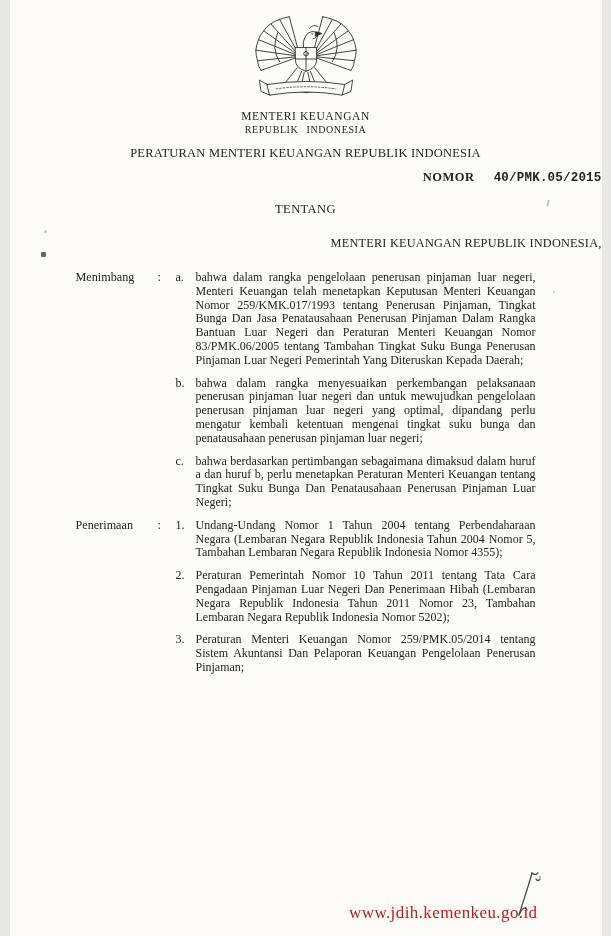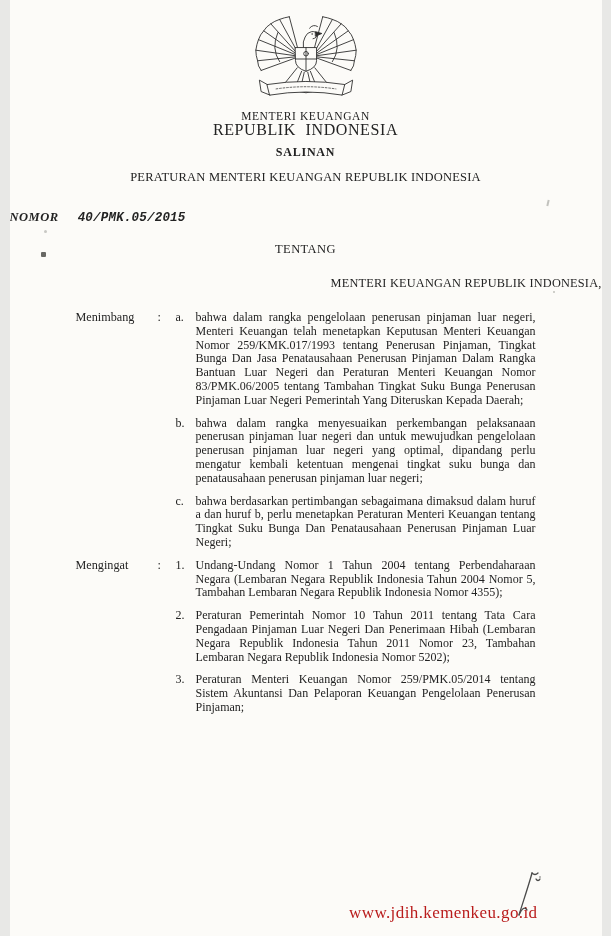--- a/index.html
+++ b/index.html
@@ -19,44 +19,43 @@
   .emblem-wrap svg { display: inline-block; }
 
   .lh1 {
     margin-top: 3px;
     font-size: 11.5px;
     letter-spacing: 0.6px;
     line-height: 13px;
     text-align: center;
   }
   .lh2 {
-    font-size: 16px;
+    font-size: 10px;
     letter-spacing: 0.6px;
     word-spacing: 5px;
     line-height: 13px;
     text-align: center;
   }
   .salinan {
     margin-top: 9px;
     font-size: 12px;
     font-weight: bold;
     letter-spacing: 0.8px;
     text-align: center;
   }
   .reg-title {
     margin-top: 10px;
     font-size: 12.5px;
     letter-spacing: 0.2px;
     text-align: center;
   }
   .nomor-line {
-    margin-top: 25px;
-    text-align: left;
-    font-size: 12.5px;
-    font-style: italic;
+    margin-top: 9px;
+    text-align: right;
+    font-size: 12.5px;
   }
   .nomor-label { font-weight: bold; letter-spacing: 0.5px; }
   .nomor-value {
     font-family: "Liberation Mono", "DejaVu Sans Mono", monospace;
     font-size: 12.5px;
     font-weight: 600;
     margin-left: 16px;
     letter-spacing: 0.2px;
   }
   .tentang {
@@ -170,21 +169,20 @@
       <path d="M34 80 l-2 3 M34 80 l2 3 M86 80 l-2 3 M86 80 l2 3"></path>
 
       <path d="M16 79 Q60 72 104 79 L101 91 Q60 84 19 91 Z" fill="#fcfbf8"></path>
       <path d="M16 79 L7 74 L9 87 L19 91 M104 79 L113 74 L111 87 L101 91"></path>
       <path d="M26 84 Q60 79 94 84" stroke-dasharray="2 2" stroke-width="0.8"></path>
     </svg>
     <div class="lh1">MENTERI KEUANGAN</div>
     <div class="lh2">REPUBLIK INDONESIA</div>
   </div>
 
-  <div class="salinan">SALINAN</div>
 
   <div class="reg-title">PERATURAN MENTERI KEUANGAN REPUBLIK INDONESIA</div>
 
   <div class="nomor-line">
     <span class="nomor-label">NOMOR</span>
     <span class="nomor-value">40/PMK.05/2015</span>
   </div>
 
   <div class="tentang">TENTANG</div>
 
@@ -207,21 +205,21 @@
           <div class="ctext">bahwa dalam rangka menyesuaikan perkembangan pelaksanaan penerusan pinjaman luar negeri dan untuk mewujudkan pengelolaan penerusan pinjaman luar negeri yang optimal, dipandang perlu mengatur kembali ketentuan mengenai tingkat suku bunga dan penatausahaan penerusan pinjaman luar negeri;</div>
         </div>
         <div class="citem">
           <div class="marker">c.</div>
           <div class="ctext">bahwa berdasarkan pertimbangan sebagaimana dimaksud dalam huruf a dan huruf b, perlu menetapkan Peraturan Menteri Keuangan tentang Tingkat Suku Bunga Dan Penatausahaan Penerusan Pinjaman Luar Negeri;</div>
         </div>
       </div>
     </div>
 
     <div class="clause" style="margin-top:9px;">
-      <div class="clause-label">Mengingat</div>
+      <div class="clause-label">Penerimaan</div>
       <div class="clause-colon">:</div>
       <div class="clause-items">
         <div class="citem">
           <div class="marker">1.</div>
           <div class="ctext">Undang-Undang Nomor 1 Tahun 2004 tentang Perbendaharaan Negara (Lembaran Negara Republik Indonesia Tahun 2004 Nomor 5, Tambahan Lembaran Negara Republik Indonesia Nomor 4355);</div>
         </div>
         <div class="citem">
           <div class="marker">2.</div>
           <div class="ctext">Peraturan Pemerintah Nomor 10 Tahun 2011 tentang Tata Cara Pengadaan Pinjaman Luar Negeri Dan Penerimaan Hibah (Lembaran Negara Republik Indonesia Tahun 2011 Nomor 23, Tambahan Lembaran Negara Republik Indonesia Nomor 5202);</div>
         </div>

